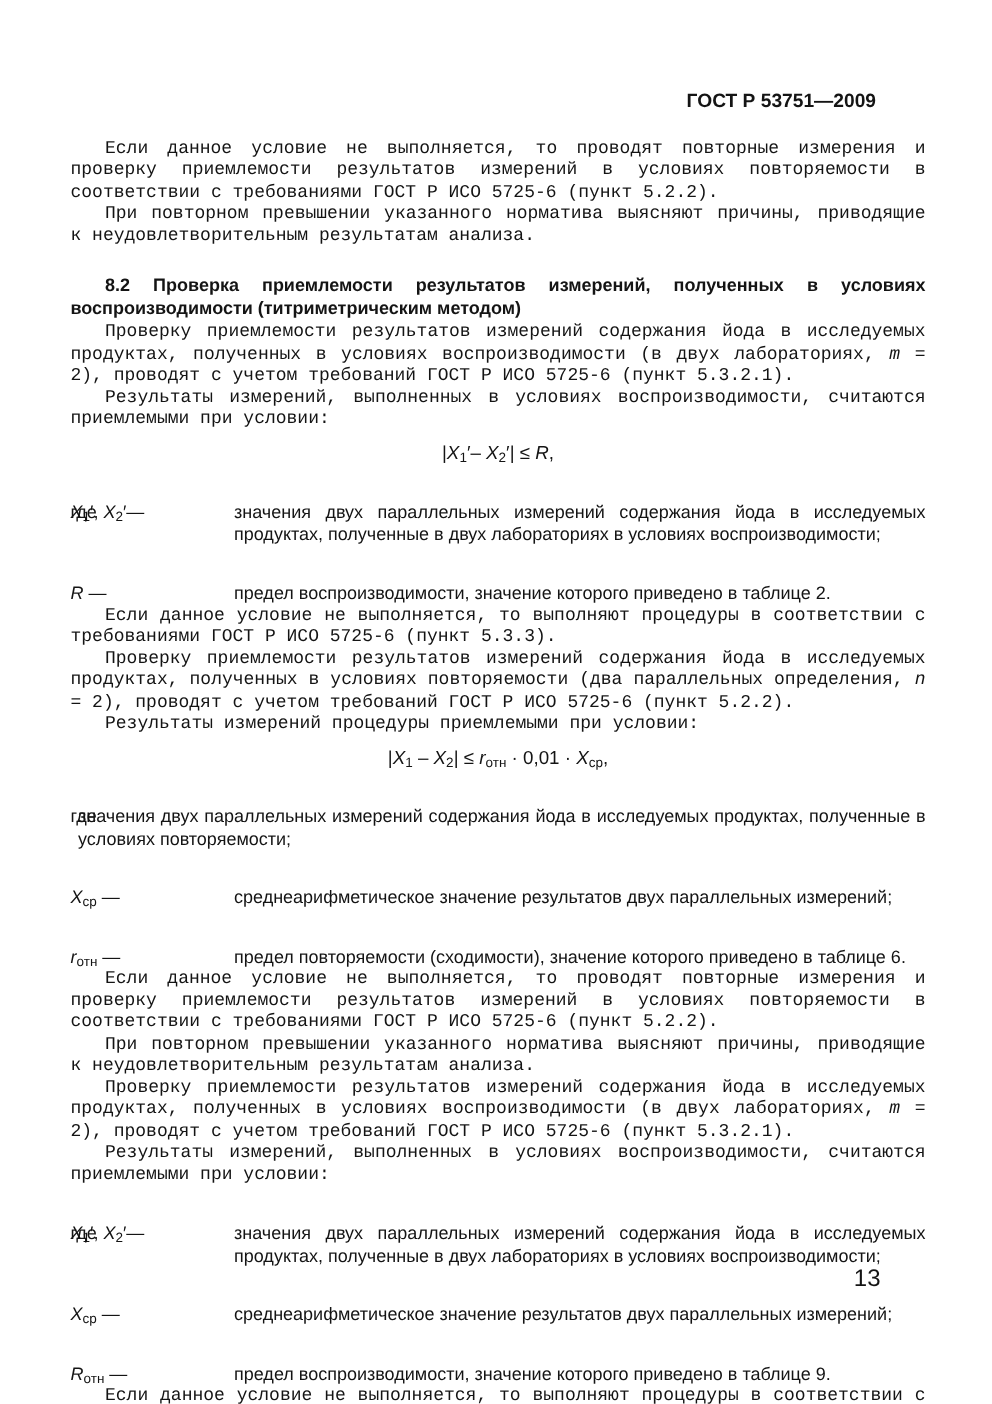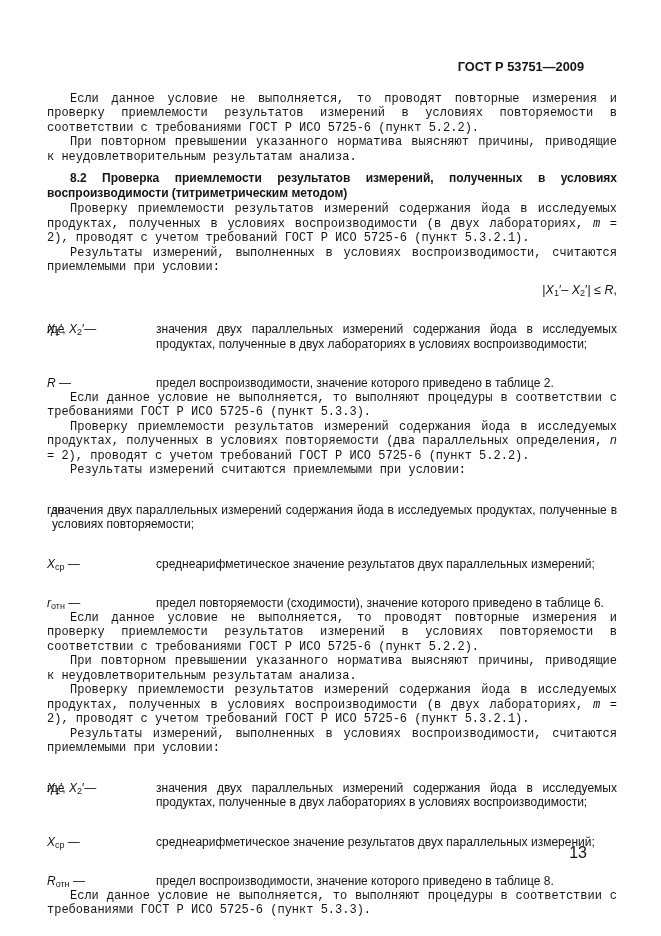--- a/index.html
+++ b/index.html
@@ -10,25 +10,25 @@
     position:relative; box-sizing:border-box;
     padding:60px 44px 0 47px; overflow:hidden;
     -webkit-font-smoothing:antialiased;
   }
   .running-head {
     text-align:right; font-weight:bold; font-size:12.8px;
     padding-right:33px; margin:0 0 17px 0;
   }
   .para { margin:0; text-align:justify; text-indent:23px;font-family:Liberation Mono, monospace; }
   .heading {
-    margin:7px 0 2px 0; font-weight:bold;
+    margin:19px 0 2px 0; font-weight:bold;
     text-align:justify; text-indent:23px;
   }
   .formula {
-    margin:8px 0 9px 0; text-align:right; text-indent:0;
+    margin:8px 0 9px 0; text-align:center; text-indent:0;
     font-size:12.5px;
   }
   i { font-style:italic; }
   sub { font-size:9px; line-height:0; vertical-align:-0.25em; font-style:normal; }
   .terms { margin:0; }
   .term-row { display:flex; position:relative;margin-top:25px; }
   .terms-lead { position:absolute; left:0; top:0; }
   .term-cell { flex:0 0 104px; white-space:nowrap; }
   .def-cell { flex:1; text-align:justify; padding-left:5px; }
   .page-number {
@@ -58,21 +58,22 @@
       <span class="def-cell">значения двух параллельных измерений содержания йода в исследуемых продуктах, полученные в двух лабораториях в условиях воспроизводимости;</span>
     </div>
     <div class="term-row">
       <span class="term-cell"><i>R</i> —</span>
       <span class="def-cell">предел воспроизводимости, значение которого приведено в таблице 2.</span>
     </div>
   </div>
   <p class="para">Если данное условие не выполняется, то выполняют процедуры в соответствии с требованиями ГОСТ Р ИСО 5725-6 (пункт 5.3.3).</p>
 
   <p class="para">Проверку приемлемости результатов измерений содержания йода в исследуемых продуктах, полученных в условиях повторяемости (два параллельных определения, <i>n</i> = 2), проводят с учетом требований ГОСТ Р ИСО 5725-6 (пункт 5.2.2).</p>
-  <p class="para">Результаты измерений считаются приемлемыми при условии:</p>
+  <p class="para">Результаты измерений процедуры приемлемыми при условии:</p>
+  <p class="formula">|<i>X</i><sub>1</sub> – <i>X</i><sub>2</sub>| ≤ <i>r</i><sub>отн</sub> · 0,01 · <i>X</i><sub>ср</sub>,</p>
   <div class="terms">
     <div class="term-row">
       <span class="terms-lead">где</span>
       <span class="def-cell">значения двух параллельных измерений содержания йода в исследуемых продуктах, полученные в условиях повторяемости;</span>
     </div>
     <div class="term-row">
       <span class="term-cell"><i>X</i><sub>ср</sub> —</span>
       <span class="def-cell">среднеарифметическое значение результатов двух параллельных измерений;</span>
     </div>
     <div class="term-row">
@@ -90,19 +91,19 @@
       <span class="terms-lead">где</span>
       <span class="term-cell"><i>X</i><sub>1</sub>′, <i>X</i><sub>2</sub>′—</span>
       <span class="def-cell">значения двух параллельных измерений содержания йода в исследуемых продуктах, полученные в двух лабораториях в условиях воспроизводимости;</span>
     </div>
     <div class="term-row">
       <span class="term-cell"><i>X</i><sub>ср</sub> —</span>
       <span class="def-cell">среднеарифметическое значение результатов двух параллельных измерений;</span>
     </div>
     <div class="term-row">
       <span class="term-cell"><i>R</i><sub>отн</sub> —</span>
-      <span class="def-cell">предел воспроизводимости, значение которого приведено в таблице 8.</span>
+      <span class="def-cell">предел воспроизводимости, значение которого приведено в таблице 9.</span>
     </div>
   </div>
   <p class="para">Если данное условие не выполняется, то выполняют процедуры в соответствии с требованиями ГОСТ Р ИСО 5725-6 (пункт 5.3.3).</p>
 
   <div class="page-number">13</div>
 </div>
 
 </body></html>

